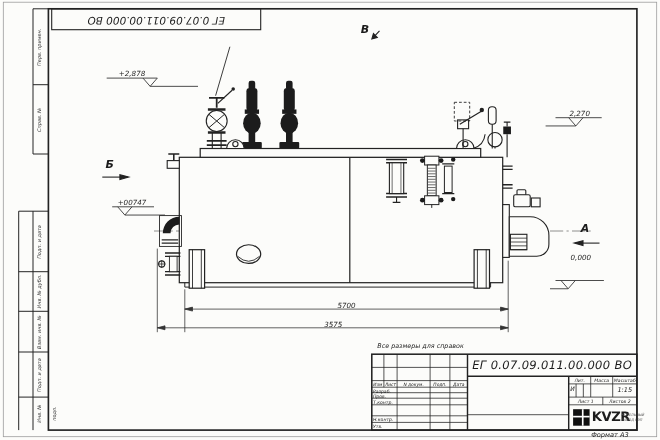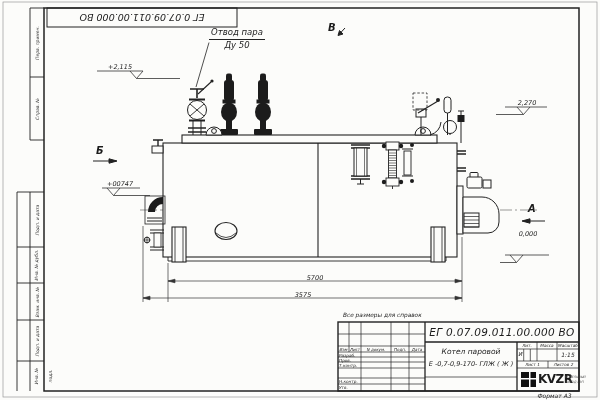--- a/index.html
+++ b/index.html
@@ -175,40 +175,32 @@
 <div class="abs gt ctr" style="left:47px;top:8px;width:190px;height:19px;line-height:19px;font-size:9.5px;transform:rotate(180deg);">ЕГ 0.07.09.011.00.000  ВО</div>
 
 <div class="abs vlabel" style="left:2.5px;top:35.5px;width:69px;">Перв. примен.</div>
 <div class="abs vlabel" style="left:5.5px;top:101.5px;width:63px;">Справ. №</div>
 <div class="abs vlabel" style="left:9.5px;top:212.5px;width:55px;">Подп. и дата</div>
 <div class="abs vlabel" style="left:19px;top:258px;width:36px;">Инв. № дубл.</div>
 <div class="abs vlabel" style="left:18.5px;top:294.5px;width:37px;">Взам. инв. №</div>
 <div class="abs vlabel" style="left:16.5px;top:333.5px;width:41px;">Подп. и дата</div>
 <div class="abs vlabel" style="left:22px;top:369px;width:30px;">Инв. № подл.</div>
 
-<div class="abs gt ctr" style="left:203px;top:27px;width:68px;font-size:8.5px;line-height:1.35;">
-  <span class="u">Отвод пара</span><br>
-  <span>Ду 50</span>
-</div>
 <div class="abs gt" style="left:328px;top:22px;font-size:10px;font-weight:bold;">В</div>
 <div class="abs gt" style="left:96px;top:145px;font-size:10px;font-weight:bold;">Б</div>
 <div class="abs gt" style="left:528px;top:203px;font-size:10px;font-weight:bold;">А</div>
-<div class="abs gt ctr" style="left:98px;top:62.5px;width:44px;font-size:6.5px;">+2,115</div>
+<div class="abs gt ctr" style="left:98px;top:62.5px;width:44px;font-size:6.5px;">+2,878</div>
 <div class="abs gt ctr" style="left:100px;top:180px;width:40px;font-size:6.5px;">+00747</div>
 <div class="abs gt ctr" style="left:507px;top:99px;width:40px;font-size:6.5px;">2,270</div>
 <div class="abs gt ctr" style="left:507px;top:230px;width:42px;font-size:6.5px;">0,000</div>
 <div class="abs gt ctr" style="left:290px;top:273.5px;width:50px;font-size:6.5px;">5700</div>
 <div class="abs gt ctr" style="left:278px;top:290.5px;width:50px;font-size:6.5px;">3575</div>
 <div class="abs gt" style="left:343px;top:312px;font-size:5.8px;">Все размеры для справок</div>
 
 <div class="abs gt ctr" style="left:425px;top:323px;width:154px;height:19px;line-height:19px;font-size:10.5px;letter-spacing:0.3px;">ЕГ 0.07.09.011.00.000  ВО</div>
-<div class="abs gt ctr" style="left:425px;top:346px;width:92px;font-size:7.5px;line-height:1.6;">
-  <span>Котел паровой</span><br>
-  <span style="font-size:6.5px;">Е -0,7-0,9-170- ГЛЖ ( Ж )</span>
-</div>
 <div class="abs gt ctr" style="left:338px;top:346.5px;width:11px;font-size:4px;">Изм</div>
 <div class="abs gt ctr" style="left:349px;top:346.5px;width:12px;font-size:4px;">Лист</div>
 <div class="abs gt ctr" style="left:361px;top:346.5px;width:30px;font-size:4px;">N докум.</div>
 <div class="abs gt ctr" style="left:391px;top:346.5px;width:18px;font-size:4px;">Подп.</div>
 <div class="abs gt ctr" style="left:409px;top:346.5px;width:16px;font-size:4px;">Дата</div>
 <div class="abs gt" style="left:339px;top:352.5px;font-size:4.2px;">Разраб.</div>
 <div class="abs gt" style="left:339px;top:357.5px;font-size:4.2px;">Пров.</div>
 <div class="abs gt" style="left:339px;top:363px;font-size:4.2px;">Т.контр.</div>
 <div class="abs gt" style="left:339px;top:378.5px;font-size:4.2px;">Н.контр.</div>
 <div class="abs gt" style="left:339px;top:385px;font-size:4.2px;">Утв.</div>

